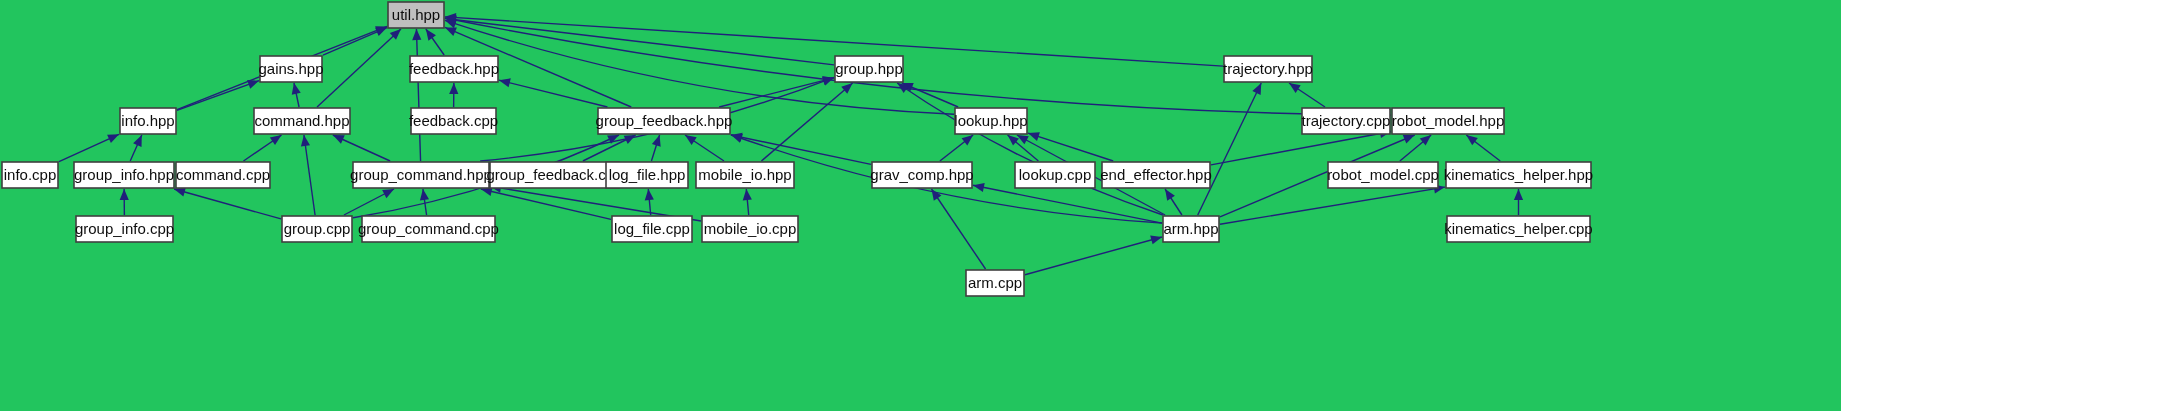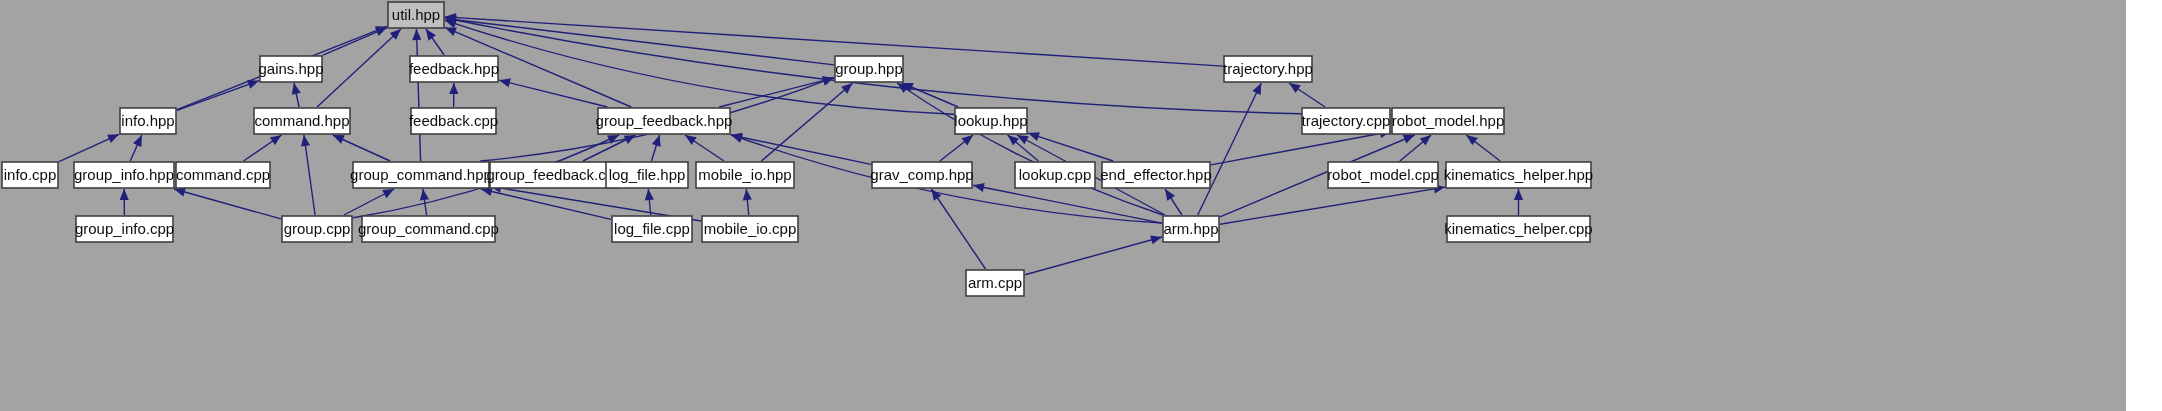--- a/index.html
+++ b/index.html
@@ -5,23 +5,23 @@
   html, body {
     margin: 0;
     padding: 0;
     background: #ffffff;
   }
   body {
     font-family: "Liberation Sans", sans-serif;
   }
   #graph-root {
     position: relative;
-    width: 2126px;
+    width: 1841px;
     height: 411px;
-    background: #a3a3a3;
+    background: #22c55e;
     overflow: hidden;
   }
   svg#dep-graph {
     display: block;
     width: 2162px;
     height: 411px;
   }
   .node-rect {
     fill: #ffffff;
     stroke: #404040;

